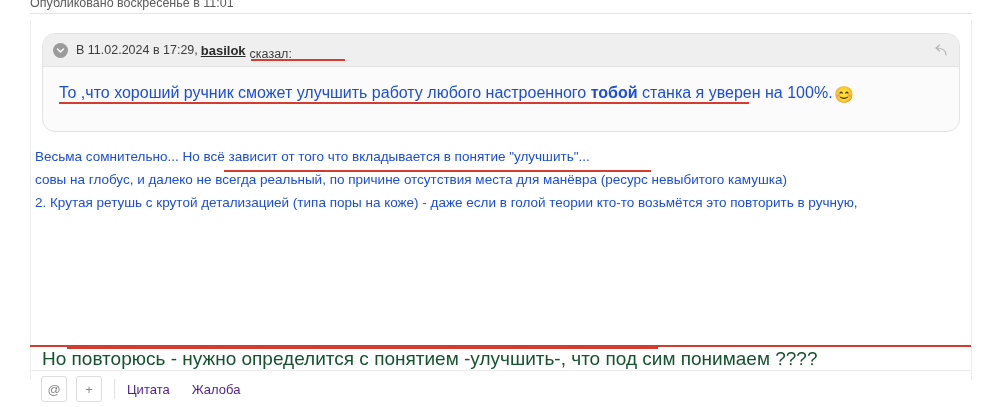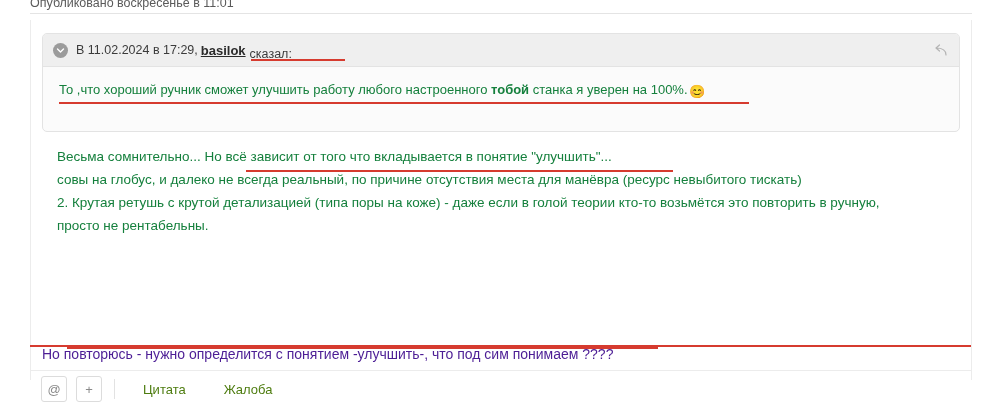--- a/index.html
+++ b/index.html
@@ -57,21 +57,21 @@
   }
 
   
   .quote {
     position: absolute;
     left: 11px;
     top: 13px;
     width: 918px;
     box-sizing: border-box;
     border: 1px solid #e3e3e3;
-    border-radius: 5px;
+    border-radius: 13px;
     background: #fbfbfb;
     overflow: hidden;
   }
   .quote-head {
     position: relative;
     height: 32px;
     background: #efefef;
     border-bottom: 1px solid #e3e3e3;
     padding: 0 10px;
     display: flex;
@@ -110,23 +110,23 @@
     background: #d63b2f;
   }
   .reply-arrow-icon {
     position: absolute;
     right: 12px;
     top: 9px;
     color: #b4b4b4;
   }
   .quote-body {
     padding: 14px 16px 16px 16px;
-    font-size: 13px;
+    font-size: 16px;
     line-height: 1.45;
-    color: #15803d;
+    color: #1d4ed8;
     position: relative;
     min-height: 34px;
   }
   .quote-body .bold { font-weight: bold; }
   .quote-underline {
     position: absolute;
     left: 16px;
     top: 35px;
     width: 690px;
     height: 2px;
@@ -134,49 +134,49 @@
   }
   .emoji {
     display: inline-block;
     vertical-align: -2px;
     margin-left: 2px;
   }
 
   
   .body-text {
     position: absolute;
-    left: 26px;
+    left: 4px;
     top: 126px;
     width: 918px;
     font-size: 13.5px;
     line-height: 22px;
-    color: #15803d;
+    color: #1d4ed8;
   }
   .body-text p {
     margin: 0 0 1px 0;
   }
   .italic { }
 
   .hl-underline-1 {
     position: absolute;
     left: 189px;
     top: 24px;
     width: 427px;
     height: 2px;
     background: #d63b2f;
   }
 
   .closing {
     position: absolute;
     left: 11px;
     top: 310px;
     width: 918px;
-    font-size: 14px;
+    font-size: 19px;
     line-height: 20px;
-    color: #4c1d95;
+    color: #14532d;
   }
   .hl-underline-2 {
     position: absolute;
     left: 25px;
     top: 17px;
     width: 591px;
     height: 2px;
     background: #d63b2f;
   }
   .hl-underline-3 {
@@ -216,24 +216,23 @@
     box-sizing: border-box;
   }
   .divider {
     width: 1px;
     height: 20px;
     background: #e2e2e2;
     margin: 0 12px 0 3px;
   }
   .link-btn {
     font-size: 13px;
-    color: #4d7c0f;
+    color: #4c1d95;
     margin-right: 22px;
     cursor: pointer;
-    margin-left: 16px;
   }
 </style>
 </head>
 <body>
 
 <div class="page">
 
   <div class="top-cut">Опубликовано воскресенье в 11:01</div>
   <div class="top-rule"></div>
 
@@ -258,23 +257,22 @@
       </div>
       <div class="quote-body">
         <span>То ,что </span><span>хороший ручник сможет улучшить работу любого настроенного </span><span class="bold">тобой</span><span> станка я уверен на 100%.</span><span class="emoji">😊</span>
         <span class="quote-underline"></span>
       </div>
     </div>
 
     <div class="body-text">
       <p><span>Весьма сомнительно... </span><span>Но всё зависит от того что вкладывается в понятие "улучшить"...</span></p>
       <span class="hl-underline-1"></span>
-      <p>совы на глобус, и далеко не всегда реальный, по причине отсутствия места для манёвра (ресурс невыбитого тискать)</p>
+      <p>совы на глобус, и далеко не всегда реальный, по причине отсутствия места для манёвра (ресурс невыбитого камушка)</p>
       <p><span>2. Крутая ретушь с крутой детализацией (типа поры на коже) - даже если в </span><span class="italic">голой теории</span><span> кто-то возьмётся это повторить в ручную,</span></p>
-      <p>просто не рентабельны.</p>
     </div>
 
     <div class="closing">
       <p>Но повторюсь - нужно определится с понятием -улучшить-, что под сим понимаем ????</p>
       <span class="hl-underline-2"></span>
     </div>
 
   </div>
 
   <span class="hl-underline-3" style="left:30px; top:345px; width:941px;"></span>

